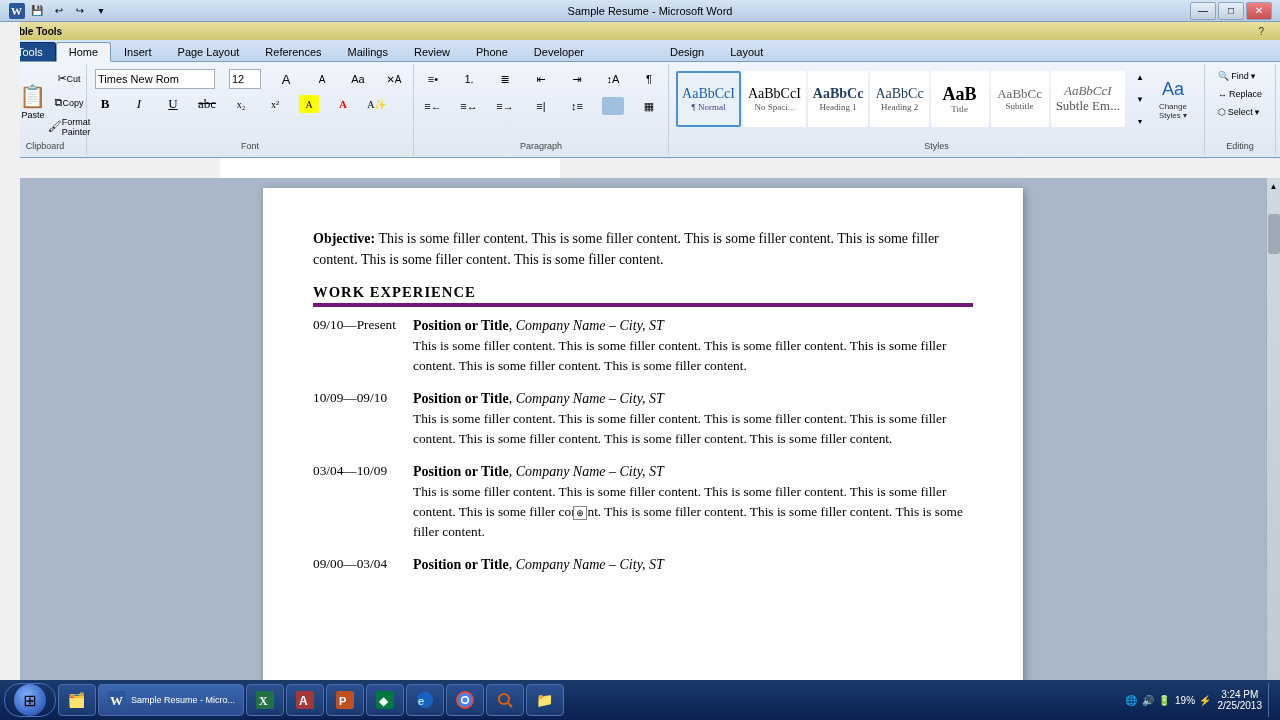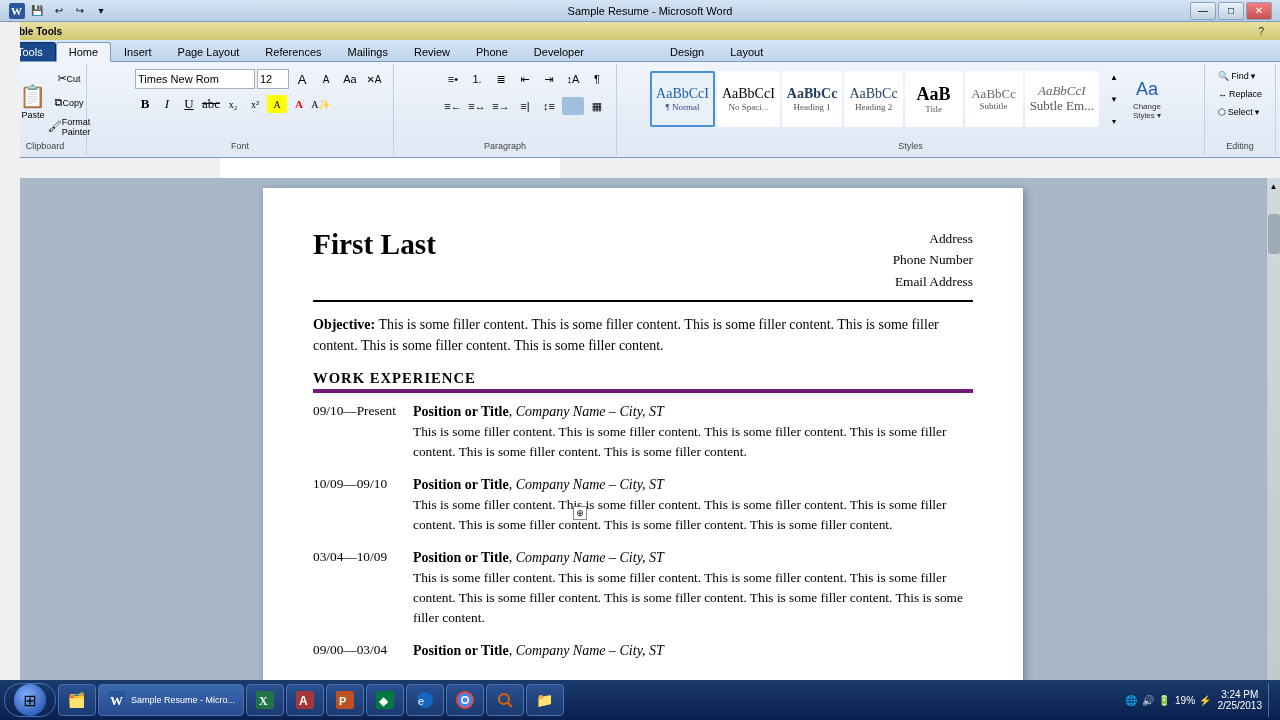--- a/index.html
+++ b/index.html
@@ -103,21 +103,21 @@
 
     
     .font-select {
       width: 120px; height: 20px; font-size: 11px; font-family: 'Segoe UI', sans-serif;
       border: 1px solid #a0b0c0; background: white; padding: 0 2px;
     }
     .size-select {
       width: 32px; height: 20px; font-size: 11px; font-family: 'Segoe UI', sans-serif;
       border: 1px solid #a0b0c0; background: white; padding: 0 2px;
     }
-    .font-row { display: flex; align-items: center; gap: 2px; margin-bottom: 2px; margin-left: 40px; }
+    .font-row { display: flex; align-items: center; gap: 14px; margin-bottom: 2px; }
     .format-btn {
       width: 20px; height: 18px; display: flex; align-items: center; justify-content: center;
       cursor: pointer; border: 1px solid transparent; border-radius: 2px; font-size: 11px;
     }
 
     
     .styles-container { display: flex; align-items: center; gap: 2px; }
     .style-btn {
       display: flex; flex-direction: column; align-items: center; justify-content: center;
       padding: 2px 4px; cursor: pointer; border: 1px solid transparent; border-radius: 2px;
@@ -466,28 +466,20 @@
     <svg width="20" height="100%" style="position:absolute;top:22px;">
       <rect x="0" y="0" width="20" height="100%" fill="#f0f0f0"></rect>
     </svg>
   </div>
 
   <div class="doc-area">
     <div class="document">
 
       <div class="table-move-handle" style="position:absolute;left:310px;top:318px;">⊕</div>
 
-      <div class="resume-header">
-        <div class="resume-name">First Last</div>
-        <div class="resume-contact">
-          <div>Address</div>
-          <div>Phone Number</div>
-          <div>Email Address</div>
-        </div>
-      </div>
 
       <div class="objective-section">
         <span class="objective-label">Objective:</span>
         <span>This is some filler content. This is some filler content. This is some filler content. This is some filler content. This is some filler content. This is some filler content.</span>
       </div>
 
       <div>
         <div class="section-heading">WORK EXPERIENCE</div>
 
         <div class="work-entry">

